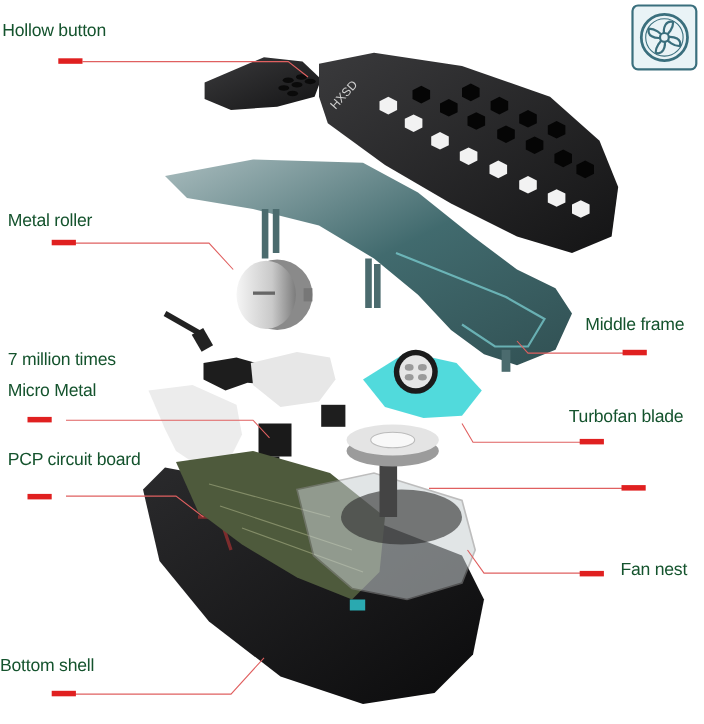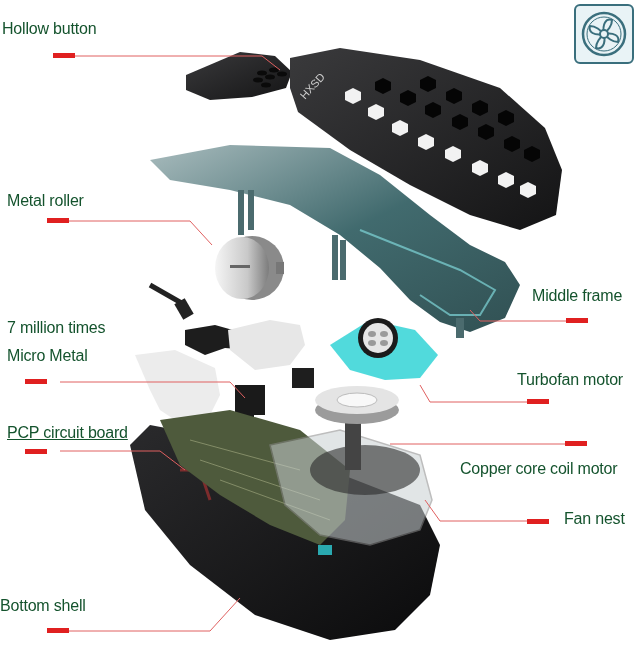--- a/index.html
+++ b/index.html
@@ -177,31 +177,30 @@
   <div class="label" style="left:2px;top:20px;">Hollow button</div>
   <div class="marker" style="left:53px;top:53px;"></div>
 
   <div class="label" style="left:7px;top:192px;">Metal roller</div>
   <div class="marker" style="left:47px;top:218px;"></div>
 
   <div class="label" style="left:7px;top:319px;">7 million times</div>
   <div class="label" style="left:7px;top:347px;">Micro Metal</div>
   <div class="marker" style="left:25px;top:379px;"></div>
 
-  <div class="label" style="left:7px;top:424px;text-decoration:underline;">PCP circuit board</div>
+  <div class="label" style="left:7px;top:410px;">PCP circuit board</div>
   <div class="marker" style="left:25px;top:449px;"></div>
 
   <div class="label" style="left:0;top:597px;">Bottom shell</div>
   <div class="marker" style="left:47px;top:628px;"></div>
 
   <div class="label" style="left:532px;top:287px;">Middle frame</div>
   <div class="marker" style="left:566px;top:318px;"></div>
 
-  <div class="label" style="left:517px;top:371px;">Turbofan motor</div>
+  <div class="label" style="left:517px;top:371px;">Turbofan blade</div>
   <div class="marker" style="left:527px;top:399px;"></div>
 
   <div class="marker" style="left:565px;top:441px;"></div>
-  <div class="label" style="left:460px;top:460px;">Copper core coil motor</div>
 
   <div class="marker" style="left:527px;top:519px;"></div>
   <div class="label" style="left:564px;top:510px;text-align:center;">Fan nest</div>
 
 </div>
 
 </body></html>

